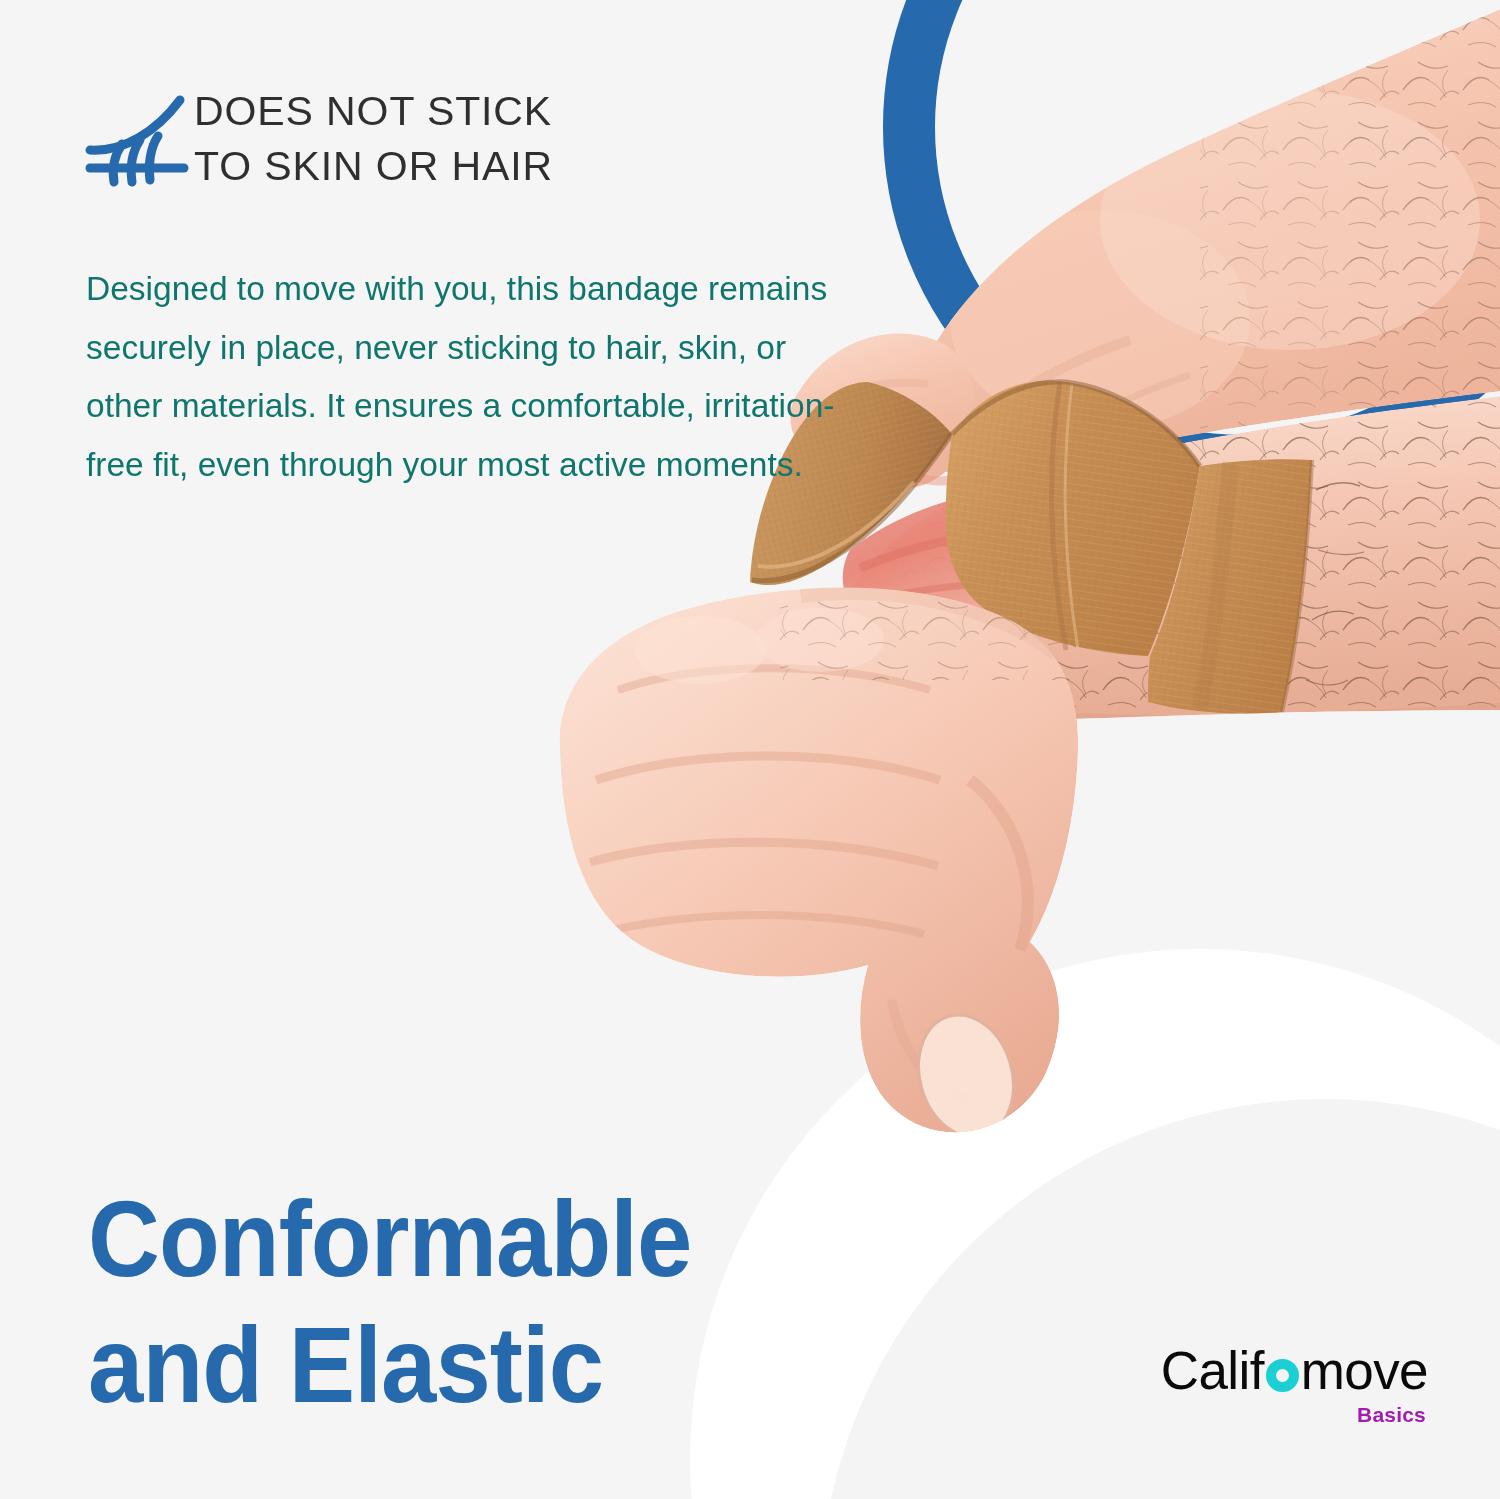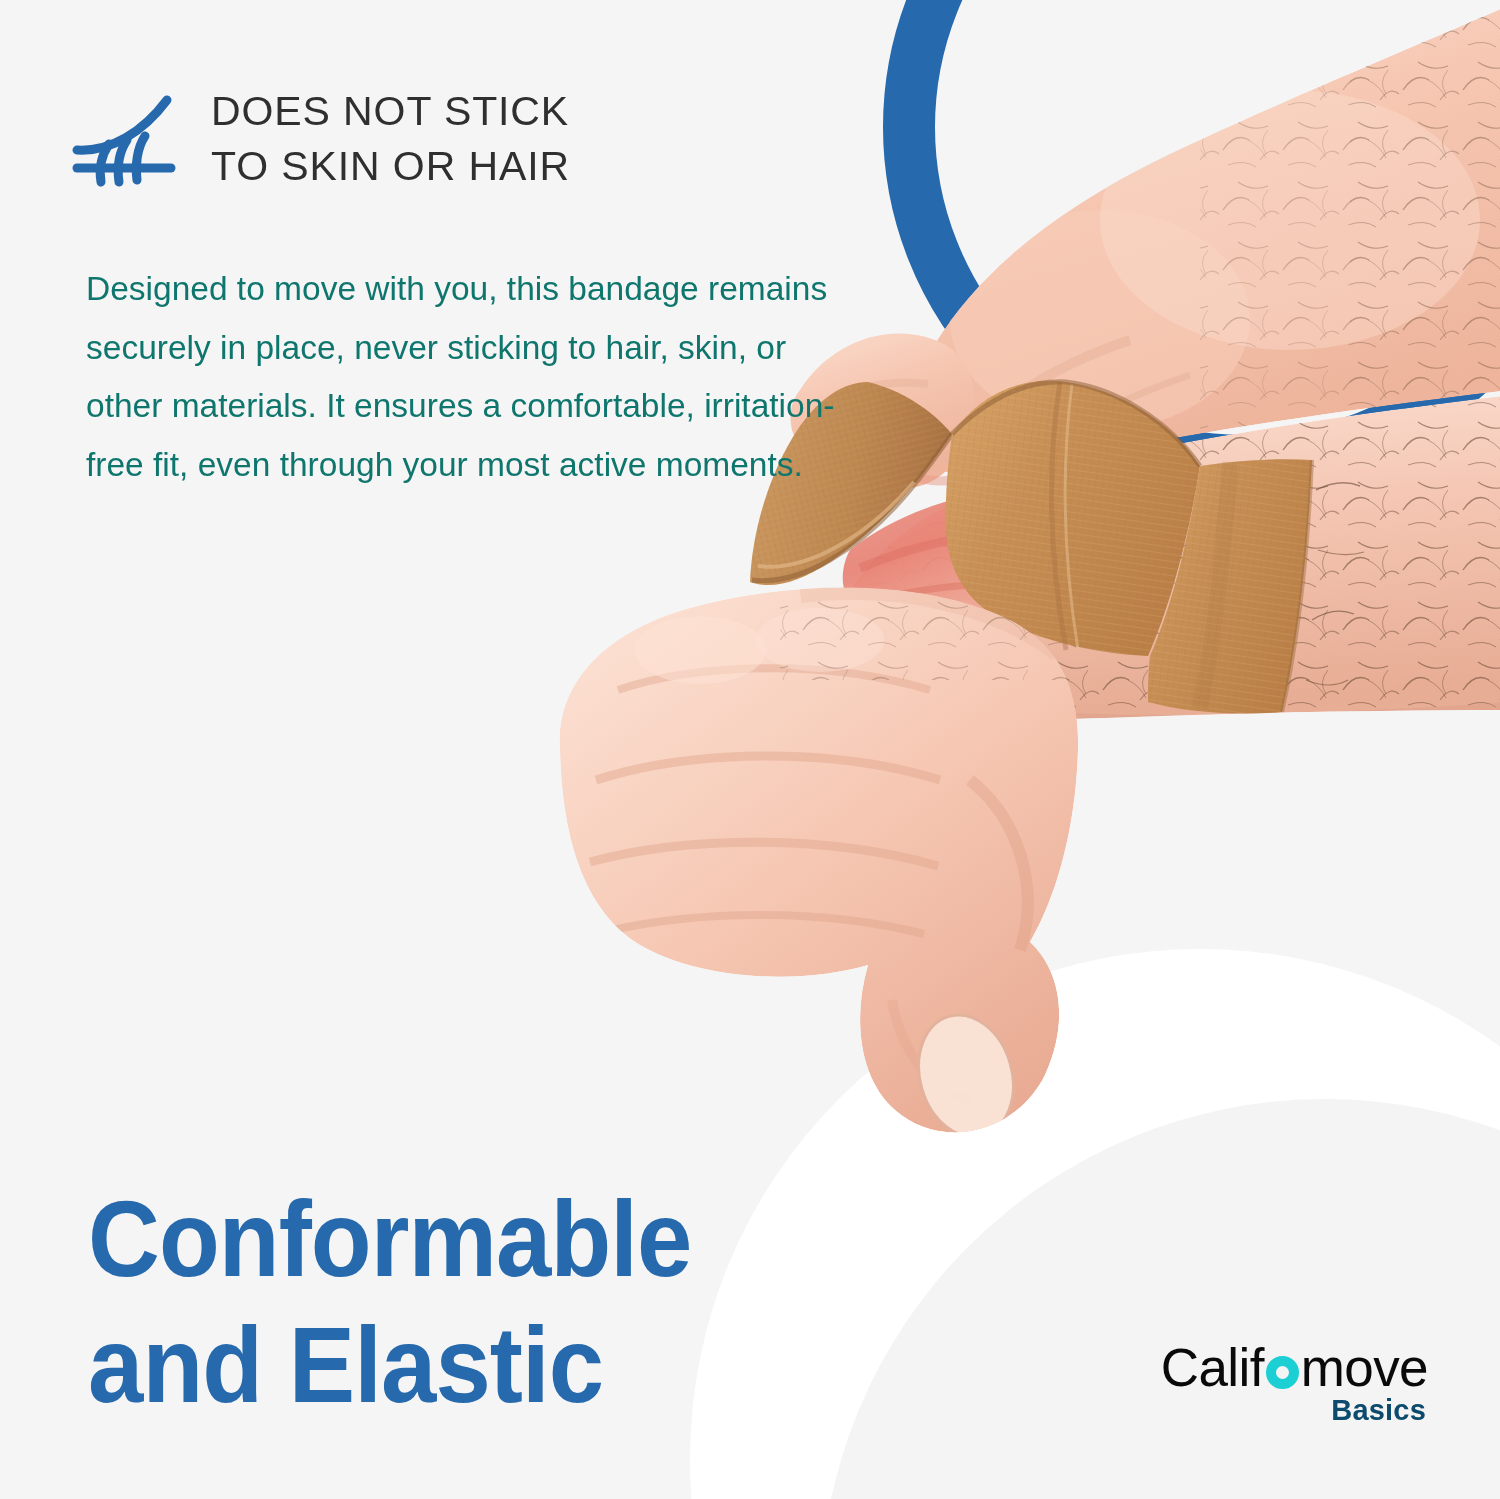--- a/index.html
+++ b/index.html
@@ -42,22 +42,22 @@
   .photo-wrap {
     position:absolute;
     left:500px; top:-10px;
     width:1010px; height:1180px;
     z-index:3;
   }
   .photo-wrap svg { display:block; width:100%; height:100%; }
 
   
   .feature-head {
-    position:absolute; left:71px; top:84px;
-    display:flex; align-items:flex-start; gap:30px;
+    position:absolute; left:84px; top:84px;
+    display:flex; align-items:flex-start; 
     z-index:6;
   }
   .feature-icon { width:110px; height:98px; flex:0 0 110px; margin-top:6px; }
   .feature-title {
     font-size:41px; line-height:1.33; letter-spacing:0.9px;
     color:#2f2f2f; font-weight:400; white-space:pre-line;
     max-width:440px;
   }
 
   
@@ -98,22 +98,22 @@
   .logo-o {
     display:inline-block;
     width:33px; height:33px;
     border-radius:50%;
     border:10px solid #1bcfd4;
     margin:0 2px;
     position:relative; top:5px;
     flex:0 0 auto;
   }
   .logo-sub {
-    font-size:29px; font-weight:bold; color:#0c4a6e;
-    letter-spacing:0.2px; margin-right:2px;
+    font-size:21px; font-weight:bold; color:#a21caf;
+    letter-spacing:0.2px; margin-top:6px; margin-right:2px;
   }
 </style>
 </head>
 <body>
 
 <div id="stage">
 
   <div class="ring-blue"></div>
 
   <div class="corner-white"></div>

